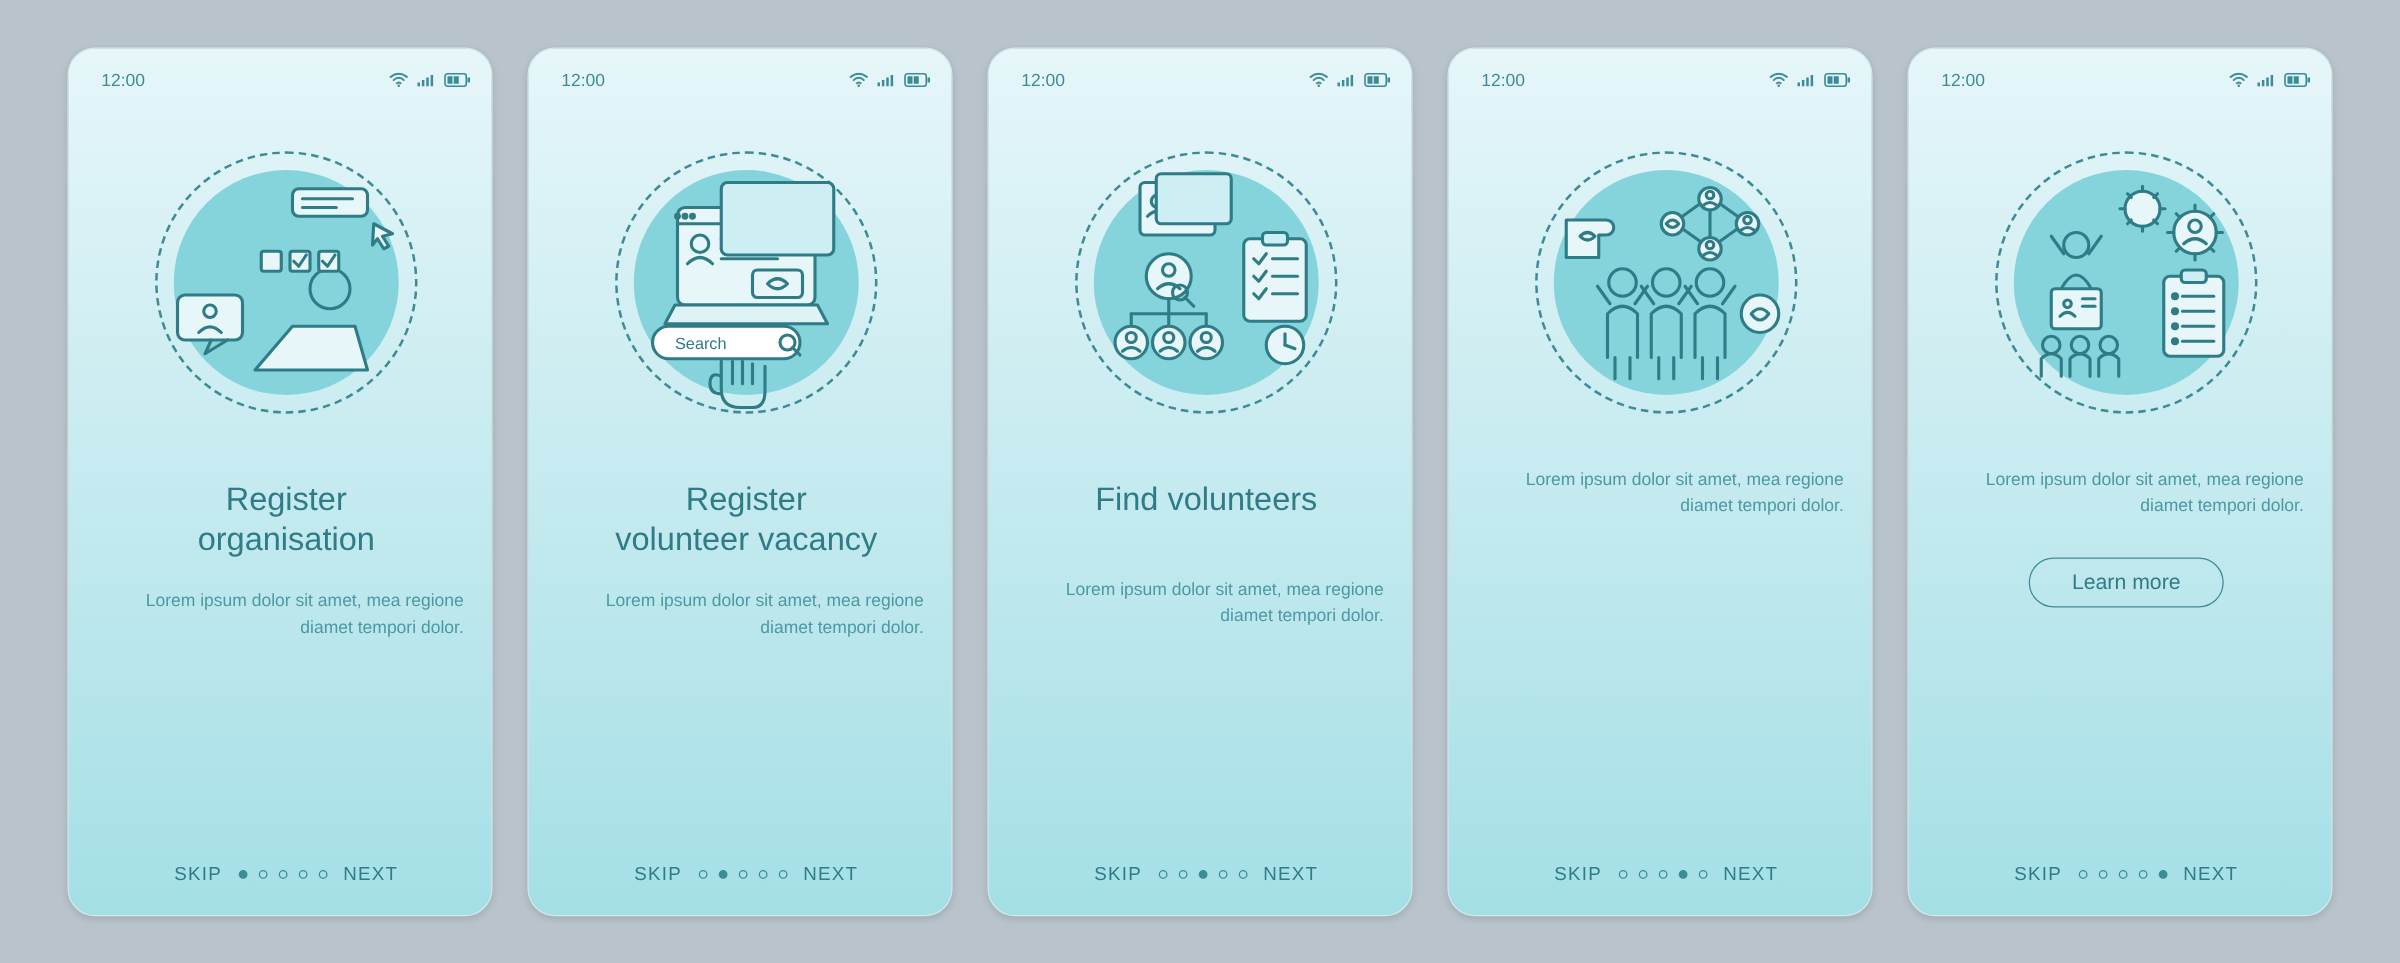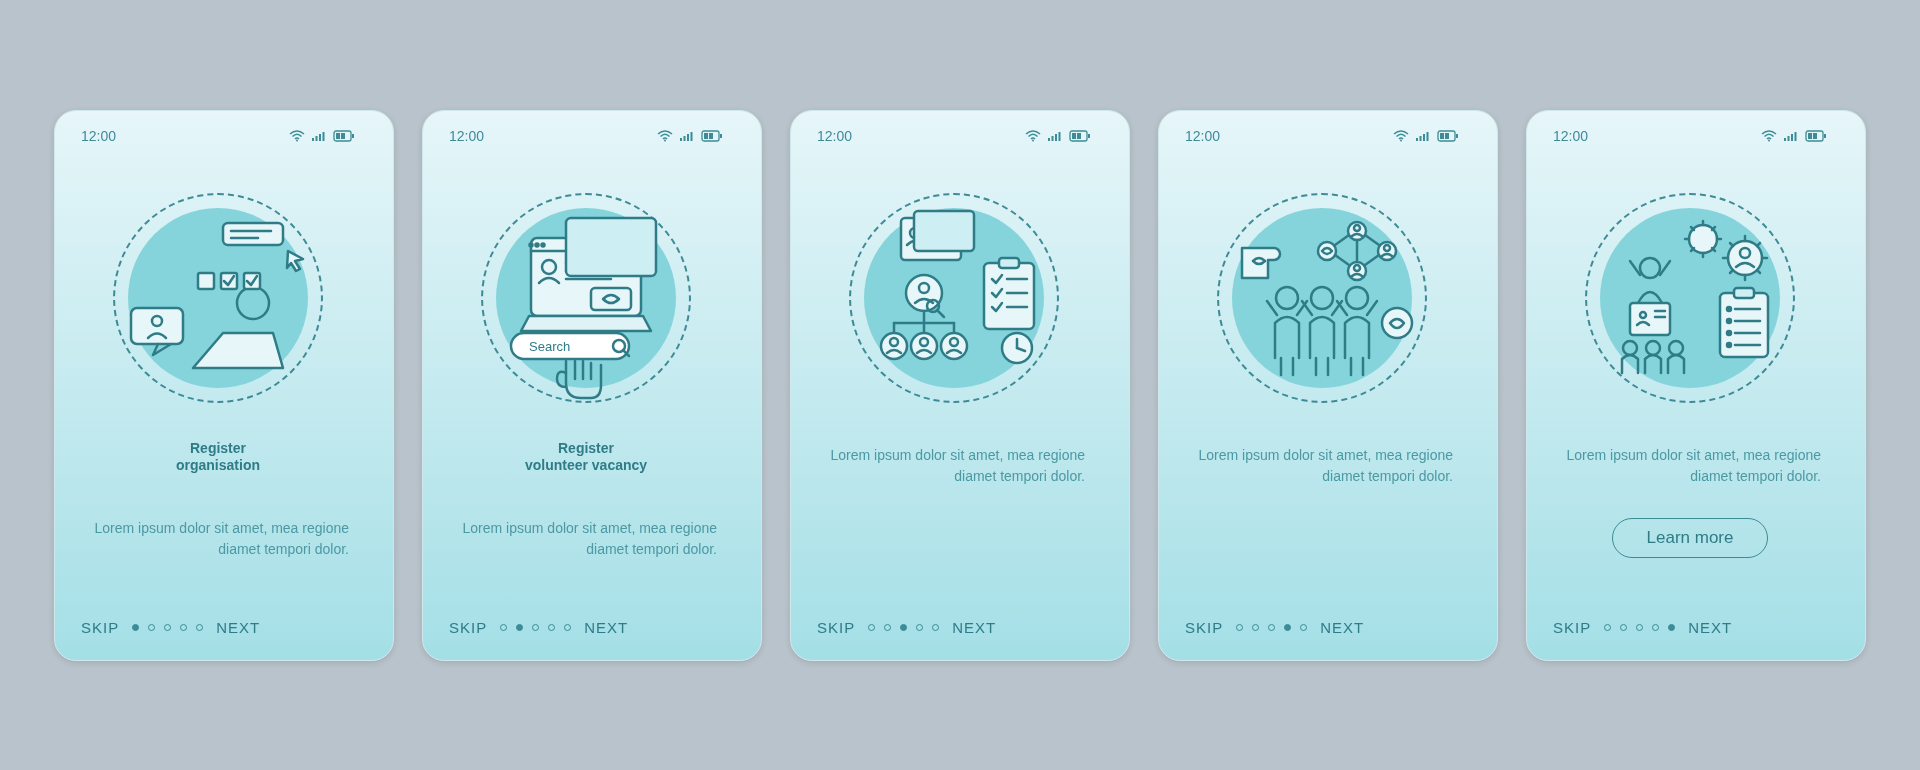--- a/index.html
+++ b/index.html
@@ -8,25 +8,25 @@
     height: 770px;
     background: #b9c3cb;
     display: flex;
     justify-content: center;
     gap: 28px;
     align-items: center;
     font-family: "Segoe UI", Arial, sans-serif;
   }
   .phone {
     width: 340px;
-    height: 551px;
+    height: 695px;
     background: linear-gradient(to bottom, #e6f6f9 0%, #a4dfe6 100%);
     border-radius: 22px;
     box-shadow: 0 2px 6px rgba(0,0,0,0.12);
-    padding: 14px 38px 24px 26px;
+    padding: 14px 16px 24px 26px;
     display: flex;
     flex-direction: column;
     position: relative;
     border: 1px solid #cfe8ec;
   }
   .status-bar {
     display: flex;
     justify-content: space-between;
     align-items: center;
     font-size: 14px;
@@ -37,26 +37,26 @@
   .status-icons svg { display:block; }
   .illus {
     flex: 0 0 auto;
     height: 250px;
     margin-top: 26px;
     display: flex;
     justify-content: center;
     align-items: center;
   }
   .title {
-    margin-top: 17px;
+    margin-top: 32px;
     text-align: center;
     color: #2f7c87;
-    font-size: 14px;
+    font-size: 26px;
     line-height: 1.25;
-    font-weight: 700;
+    font-weight: 400;
     white-space: pre-line;
     min-height: 56px;
   }
   .body-text {
     margin-top: 22px;
     text-align: right;
     color: #4c99a3;
     font-size: 14px;
     line-height: 1.55;
     padding: 0 6px;
@@ -67,21 +67,21 @@
     color: #2f7c87;
     border-radius: 22px;
     padding: 9px 34px;
     font-size: 17px;
     background: transparent;
     cursor: pointer;
   }
   .footer {
     margin-top: auto;
     display: flex;
-    justify-content: flex-start;
+    justify-content: center;
     align-items: center;
     color: #2f7c87;
     font-size: 15px;
     letter-spacing: 1px;
     gap: 13px;
   }
   .dots { display: flex; gap: 9px; }
   .dot {
     width: 7px; height: 7px; border-radius: 50%;
     border: 1px solid #3d8b96;
@@ -315,20 +315,21 @@
           <path d="M153 124 L157 128 L163 120"></path>
             <line x1="168" y1="124" x2="188" y2="124"></line>
 
           <circle cx="178" cy="165" r="15" fill="#e6f6f9"></circle>
             <line x1="178" y1="165" x2="178" y2="156"></line>
             <line x1="178" y1="165" x2="186" y2="168"></line>
         </g>
       </svg>
     </div>
   </div>
+  <div class="title">Find volunteers</div>
   <div class="body-text">Lorem ipsum dolor sit amet, mea regione diamet tempori dolor.</div>
   <div class="footer">
     <span class="skip">SKIP</span>
     <div class="dots">
       <span class="dot"></span>
       <span class="dot"></span>
       <span class="dot active"></span>
       <span class="dot"></span>
       <span class="dot"></span>
     </div>

